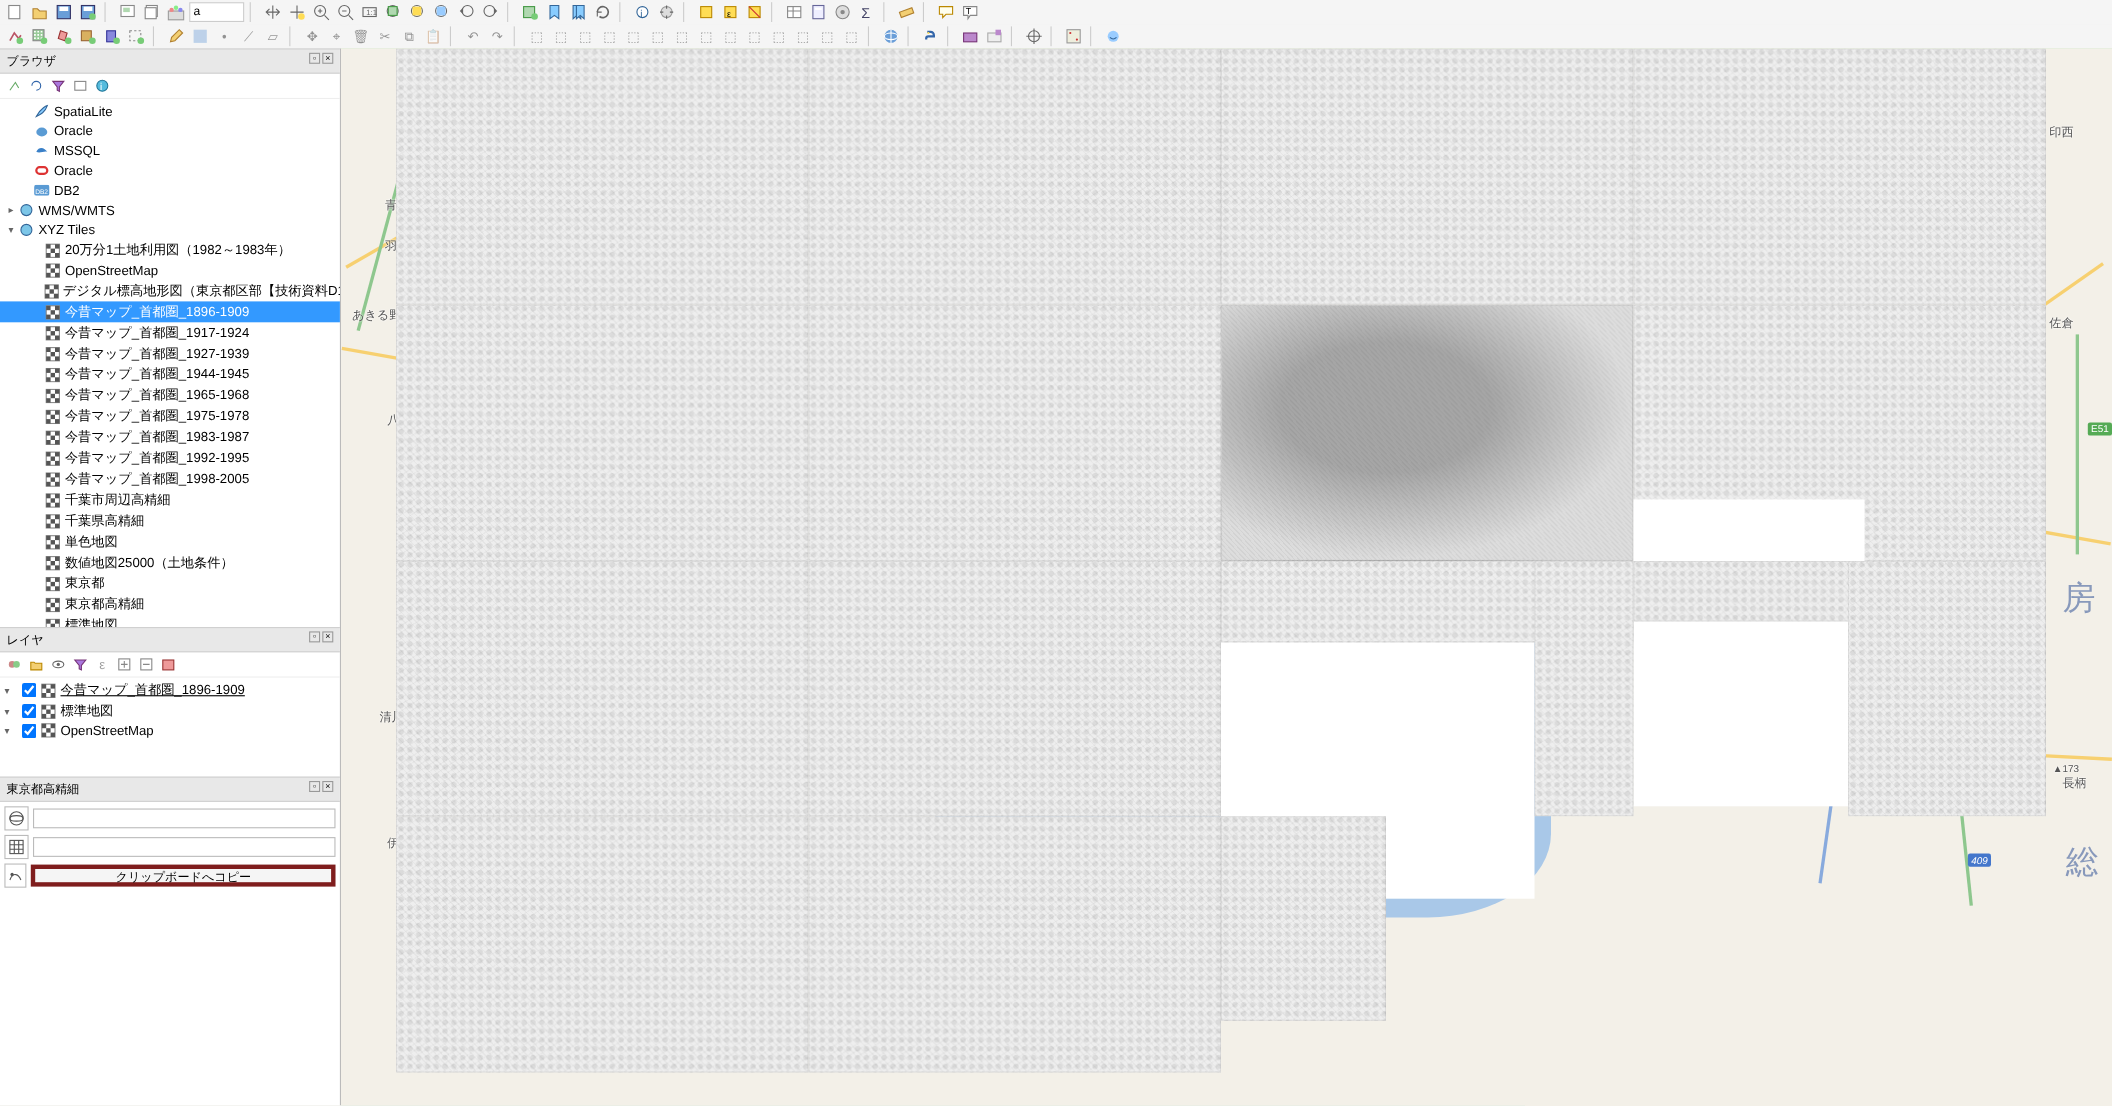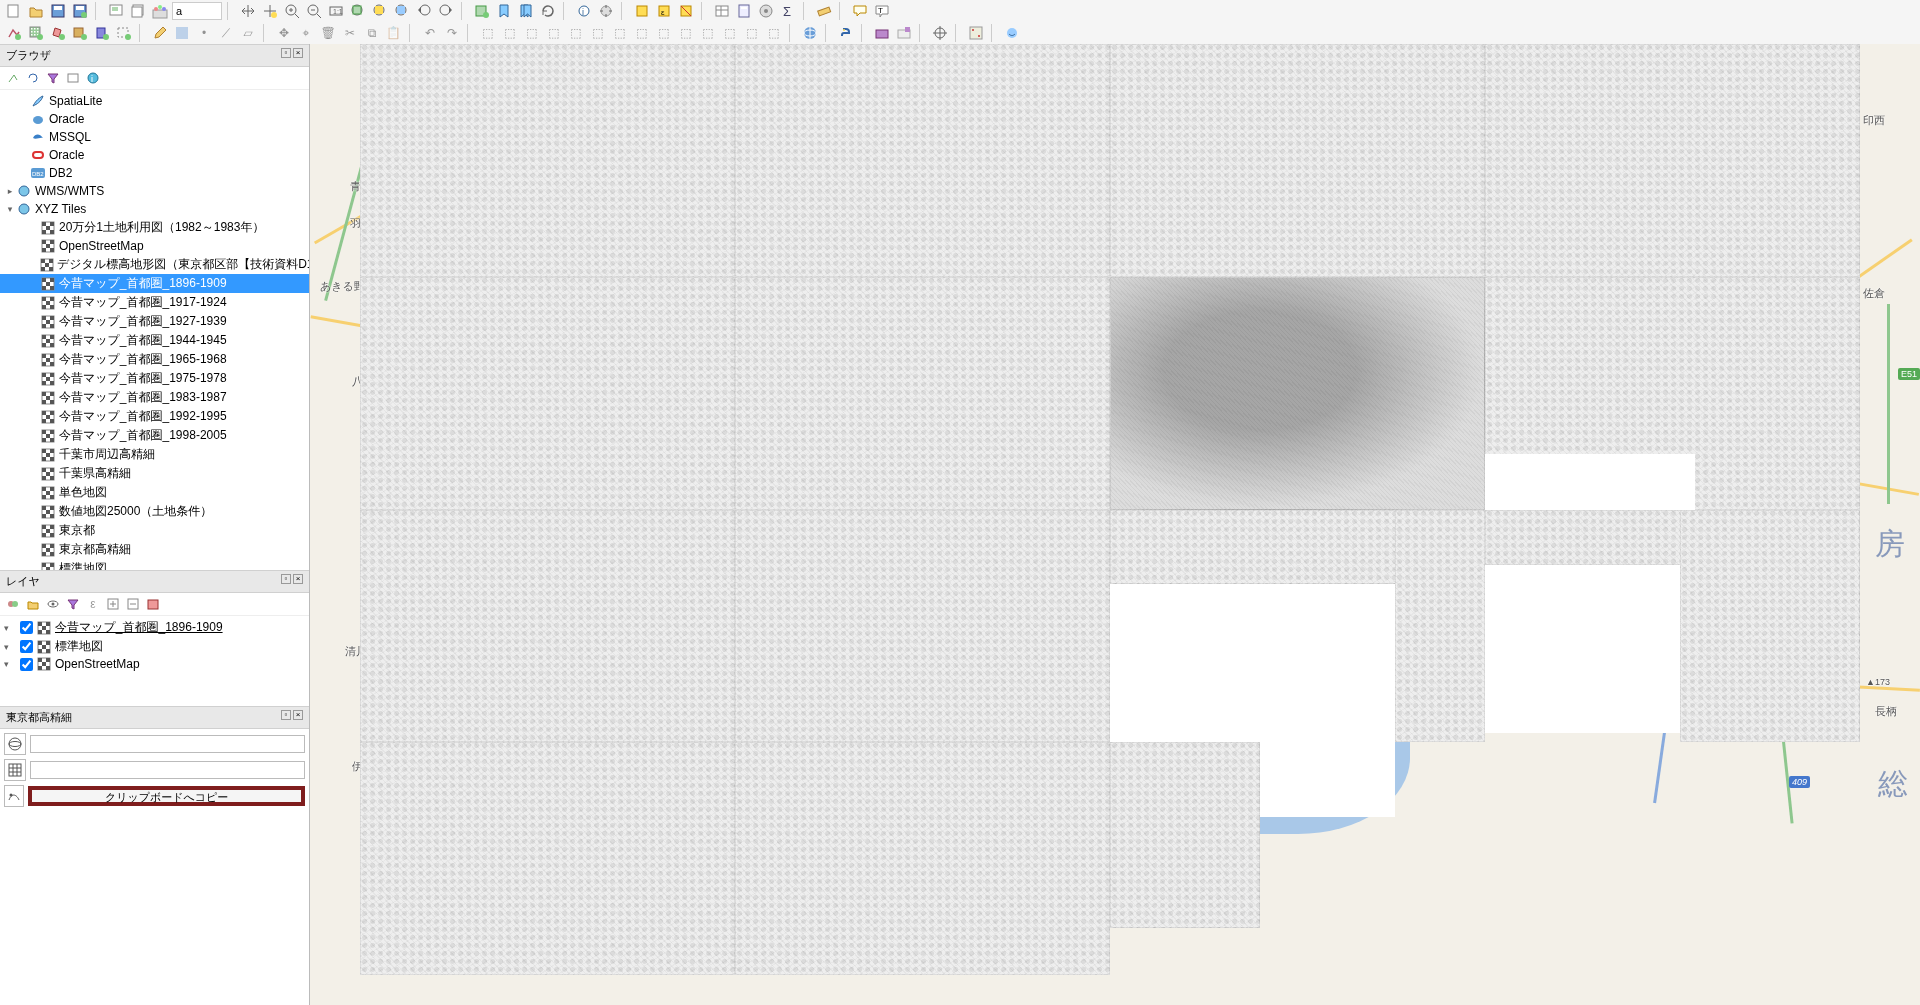--- a/index.html
+++ b/index.html
@@ -958,33 +958,33 @@
       <div class="label" style="left:42px; top:330px;">八王子</div>
       <div class="label" style="right:35px; top:69px;">印西</div>
       <div class="label" style="right:35px; top:242px;">佐倉</div>
       <div class="label" style="left:35px; top:600px;">清川</div>
       <div class="label" style="left:42px; top:715px;">伊勢原</div>
       <div class="label" style="left:670px; top:540px; font-size:10px;">多摩川</div>
       <div class="label" style="left:862px; top:648px; font-size:10px;">袖ケ浦</div>
       <div class="label" style="left:750px; top:700px; font-size:10px;">小櫃川</div>
       <div class="label" style="right:140px; top:568px;">市原</div>
       <div class="label" style="right:23px; top:660px;">長柄</div>
-      <div class="label" style="right:30px; top:633px; font-size:9px;">▲173</div>
+      <div class="label" style="right:30px; top:650px; font-size:9px;">▲173</div>
 
       <div class="big-label" style="left:890px; top:465px;">東</div>
       <div class="big-label" style="left:718px; top:605px;">京</div>
       <div class="big-label" style="right:15px; top:480px;">房</div>
       <div class="big-label" style="right:60px; top:615px;">千</div>
       <div class="big-label" style="right:12px; top:720px;">総</div>
 
       <div class="badge green" style="left:118px; top:113px;">C4</div>
       <div class="badge blue" style="left:207px; top:128px;">463</div>
       <div class="badge green" style="left:702px; top:585px;">CA</div>
       <div class="badge green" style="right:135px; top:520px;">E14</div>
-      <div class="badge green" style="right:0px; top:324px;">E51</div>
+      <div class="badge green" style="right:0px; top:340px;">E51</div>
       <div class="badge blue" style="right:355px; top:580px;">16</div>
       <div class="badge blue" style="right:110px; top:732px;">409</div>
       <div class="badge green" style="right:500px; top:42px;">14</div>
 
       <div style="position:absolute; left:695px; top:440px; font-size:14px; color:#889;">⚓</div>
       <div style="position:absolute; left:668px; top:530px; font-size:14px; color:#889;">⚓</div>
       <div style="position:absolute; left:700px; top:702px; font-size:14px; color:#889;">⚓</div>
     </div>
 
     <div class="map-layer hist-overlay">

